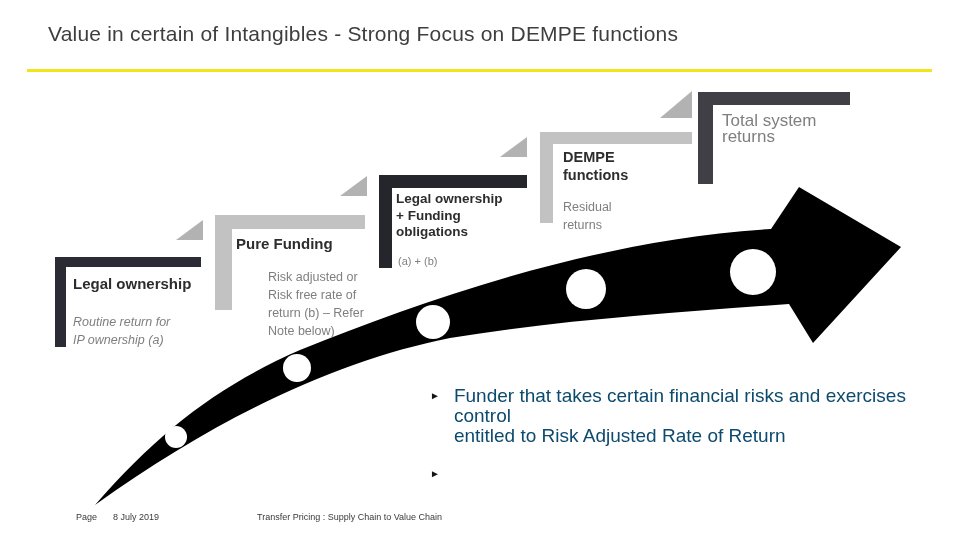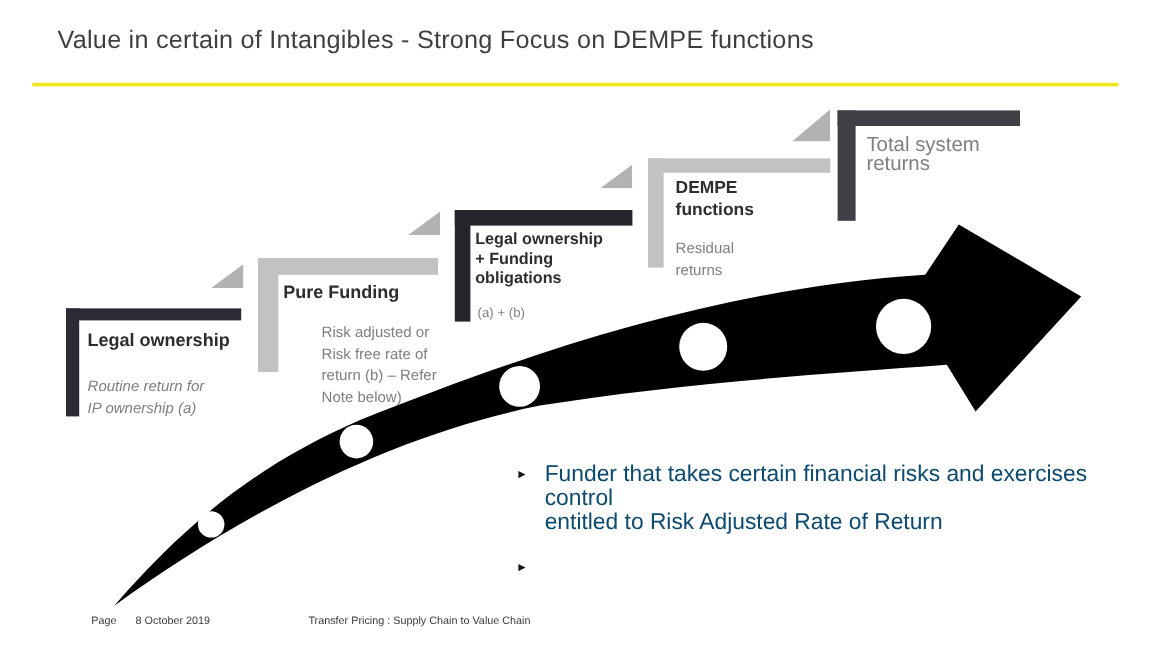--- a/index.html
+++ b/index.html
@@ -121,16 +121,16 @@
       <span class="bullet-icon">►</span>
       <span class="bullet-text">Funder that takes certain financial risks and exercises control
 entitled to Risk Adjusted Rate of Return</span>
     </div>
     <div class="bullet">
       <span class="bullet-icon">►</span>
     </div>
   </div>
 
   <span class="footer-item f-page">Page</span>
-  <span class="footer-item f-date">8 October 2019</span>
+  <span class="footer-item f-date">8 July 2019</span>
   <span class="footer-item f-doc">Transfer Pricing : Supply Chain to Value Chain</span>
 
 </div>
 
 </body></html>

